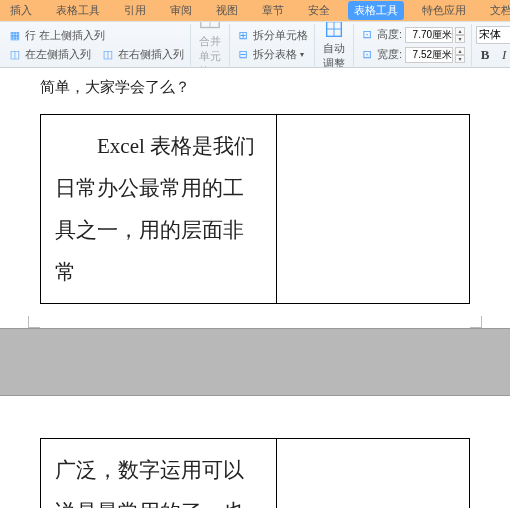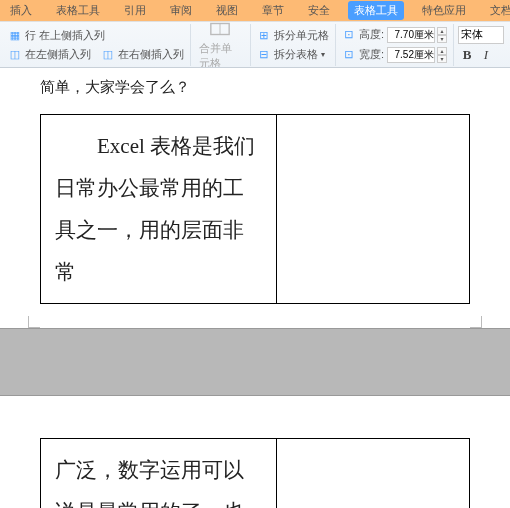--- a/index.html
+++ b/index.html
@@ -90,20 +90,30 @@
       <span class="icon-box icon-blue">⊞</span>
       <span>拆分单元格</span>
     </div>
     <div class="rib-btn">
       <span class="icon-box icon-blue">⊟</span>
       <span>拆分表格</span>
       <span style="font-size:8px;">▾</span>
     </div>
   </div>
 
+  <div class="rib-group">
+    <div class="big-icon">
+      <svg viewBox="0 0 24 24">
+          <rect x="4" y="4" width="16" height="16" fill="none" stroke="#4a9eff" stroke-width="1.5"></rect>
+          <line x1="4" y1="12" x2="20" y2="12" stroke="#4a9eff"></line>
+          <line x1="12" y1="4" x2="12" y2="20" stroke="#4a9eff"></line>
+        </svg>
+      <span>自动调整</span>
+    </div>
+  </div>
 
   <div class="rib-group">
     <div class="rib-btn">
       <span class="icon-box icon-blue">⊡</span>
       <span>高度:</span>
       <div class="spinner">
         <input type="text" value="7.70厘米" style="">
         <div class="spin-btns">
           <div class="spin-btn">▴</div>
           <div class="spin-btn">▾</div>

